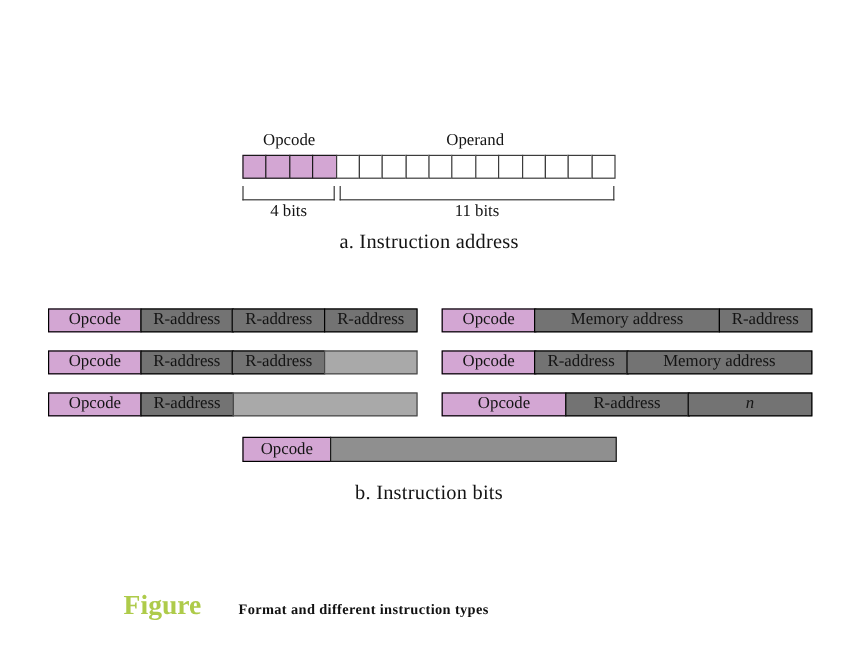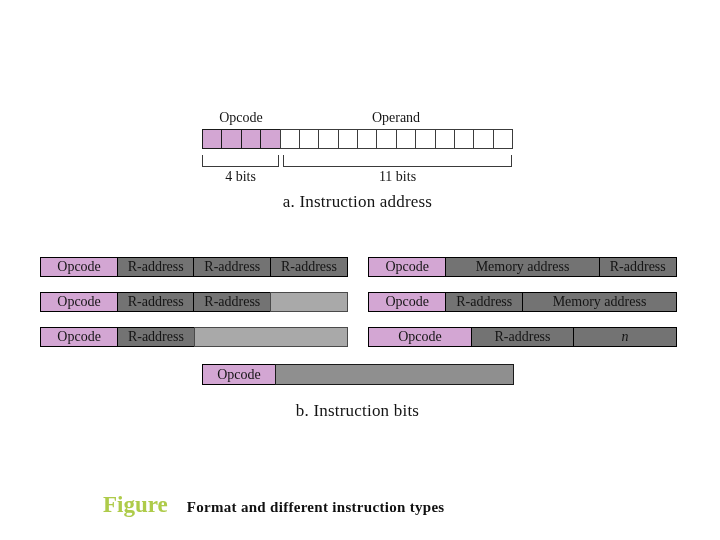--- a/index.html
+++ b/index.html
@@ -43,27 +43,27 @@
     background: #737373;
     white-space: nowrap;
   }
   .tcell:first-child { margin-left: 0; }
   .tcell.opcode { background: var(--opcode-fill, #d3a6d3); }
   .tcell.filler { background: var(--filler-gray, #a9a9a9); border-color: #4a4a4a; }
   .tcell.filler-dark { background: var(--filler-dark-gray, #8f8f8f); border-color: #1a1a1a; }
   .tcell.italic { font-style: italic; }
 
   
-  .figure-line { display: flex; align-items: baseline; gap: 19px; }
+  .figure-line { display: flex; align-items: baseline; gap: 31px; }
   .figure-prefix {
     font-size: 23px; font-weight: bold;
     color: var(--figure-prefix, #aecb4a);
   }
   .figure-title {
-    font-size: 15px; font-weight: bold; color: #111111;
+    font-size: 12px; font-weight: bold; color: #111111;
     letter-spacing: 0.3px;
   }
 </style>
 </head>
 <body>
 
 <div class="abs fmt-label" style="left:202px; top:110px; width:78px;">Opcode</div>
 
 <div class="abs fmt-label" style="left:280px; top:110px; width:232px;">Operand</div>
 

